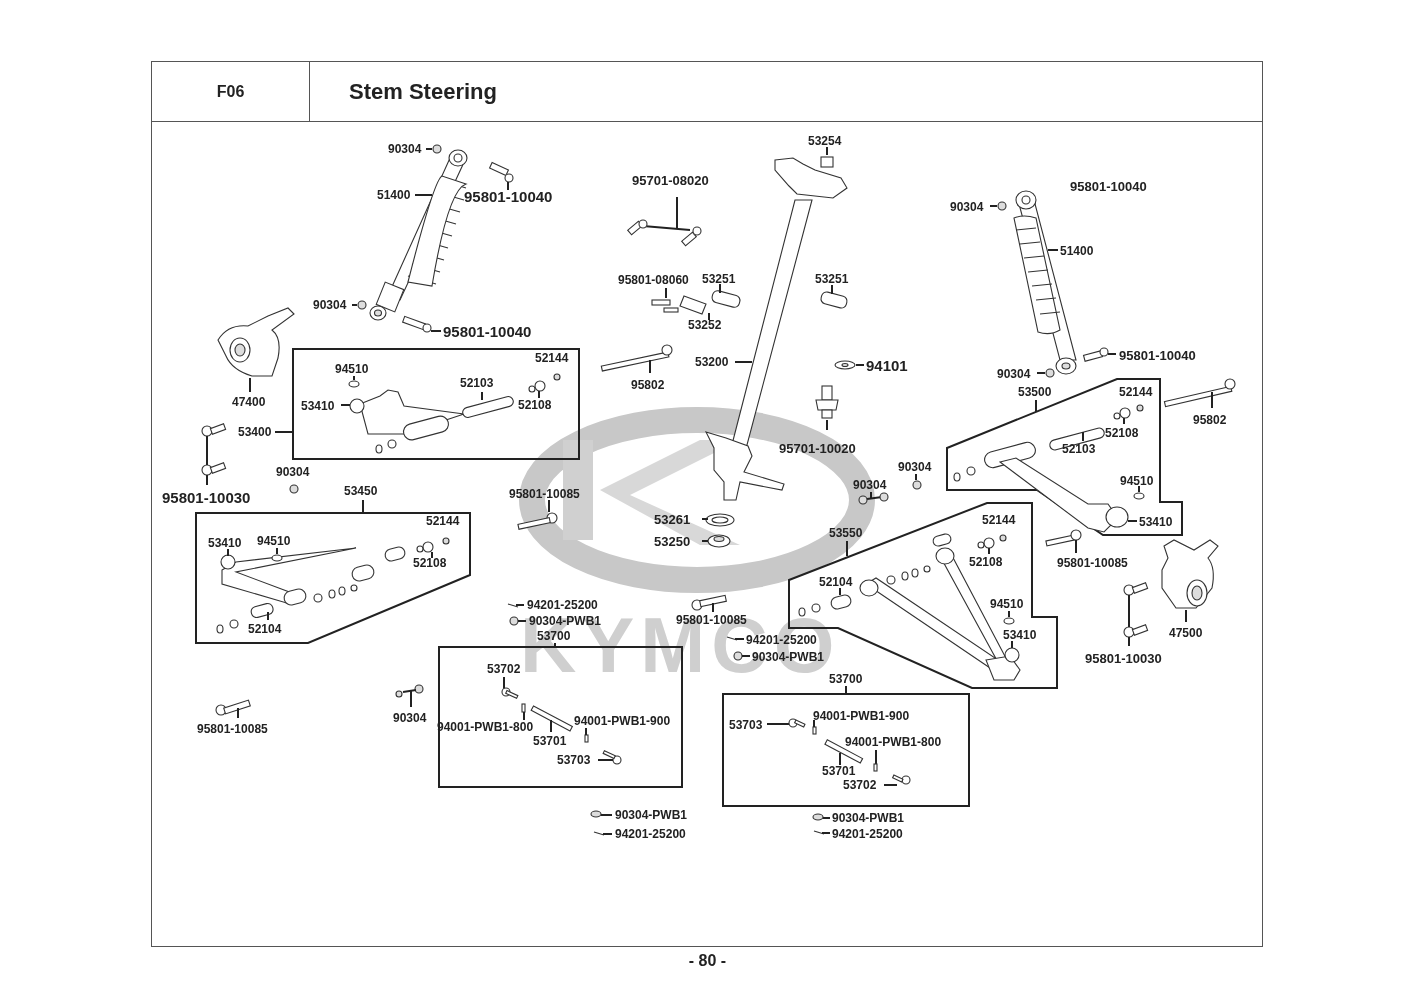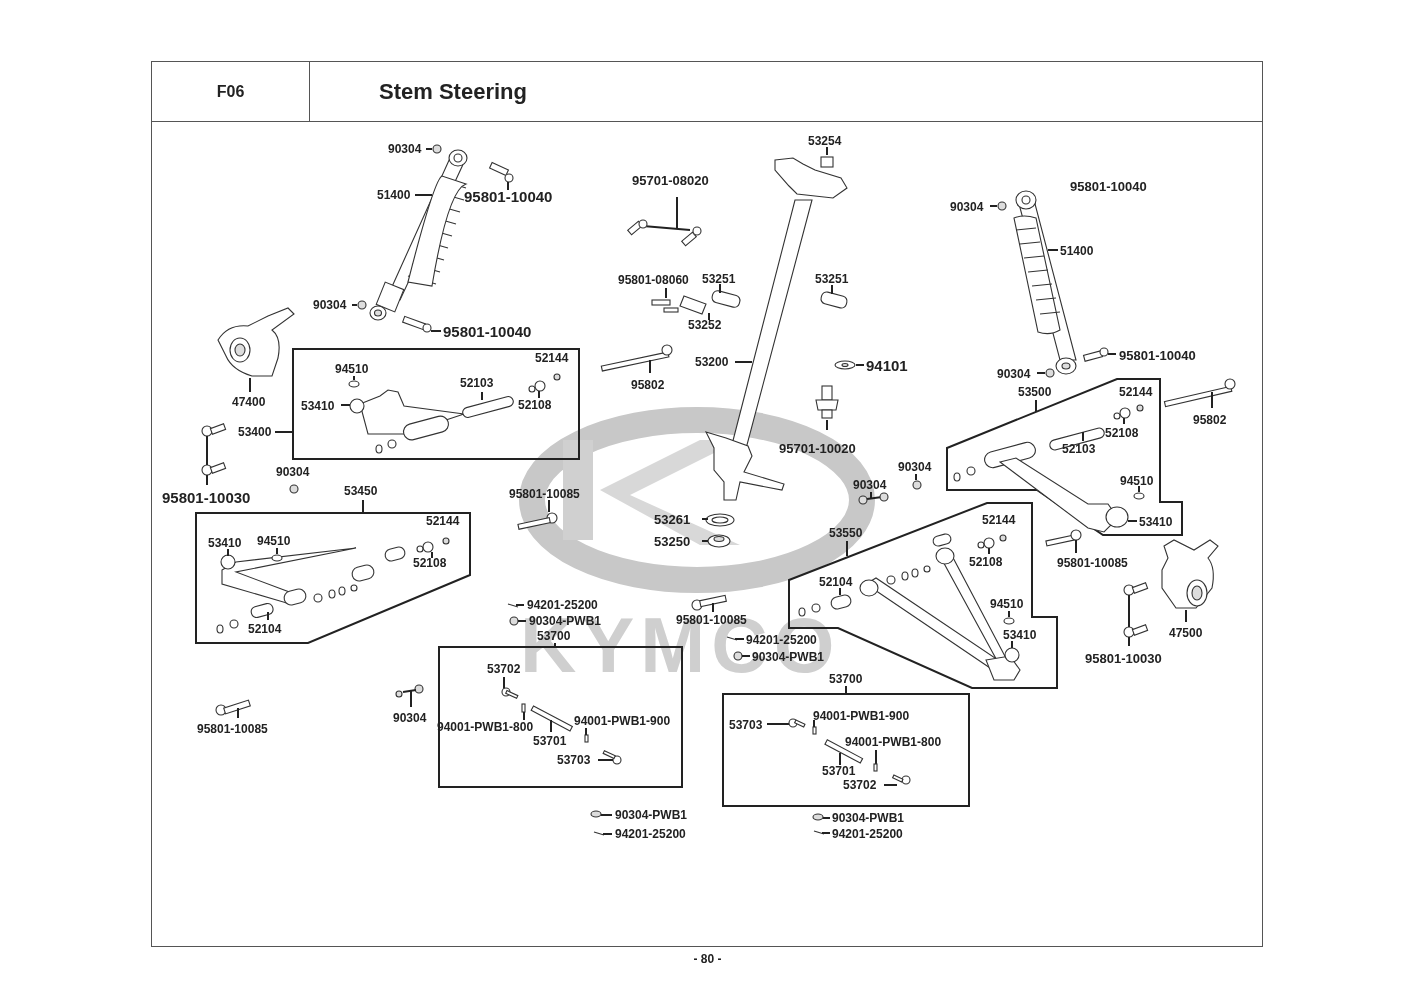--- a/index.html
+++ b/index.html
@@ -5,24 +5,24 @@
   html, body { margin:0; padding:0; background:#ffffff; }
   body { width:1415px; height:1000px; position:relative; overflow:hidden;
          font-family:"Liberation Sans", "DejaVu Sans", sans-serif; color:#222; }
   .frame { position:absolute; left:151px; top:61px; width:1112px; height:886px;
            border:1.5px solid #555; box-sizing:border-box; }
   .hdr-code { position:absolute; left:151px; top:61px; width:159px; height:61px;
               border:1.5px solid #555; box-sizing:border-box; display:flex; align-items:center;
               justify-content:center; font-weight:bold; font-size:16px; color:#222; }
   .hdr-title { position:absolute; left:309px; top:61px; width:954px; height:61px;
                border-top:1.5px solid #555; border-right:1.5px solid #555; border-bottom:1.5px solid #555;
-               box-sizing:border-box; display:flex; align-items:center; padding-left:70px;
+               box-sizing:border-box; display:flex; align-items:center; padding-left:40px;
                font-weight:bold; font-size:22px; color:#222; }
   .pageno { position:absolute; left:0; width:1415px; top:952px; text-align:center;
-            font-weight:bold; font-size:12px; color:#222; }
+            font-weight:bold; font-size:16px; color:#222; }
   svg.diagram { position:absolute; left:0; top:0; }
   .lbl { font-family:"Liberation Sans", "DejaVu Sans", sans-serif; font-weight:bold; fill:#222; }
   .s { font-size:12px; }
   .m { font-size:13px; }
   .l { font-size:15px; }
   .ln { stroke:#222; stroke-width:2; fill:none; }
   .part { stroke:#333; stroke-width:1.1; fill:#fff; }
   .partg { stroke:#333; stroke-width:1.1; fill:#ddd; }
   .box { stroke:#222; stroke-width:2; fill:none; }
   .wm { fill:none; stroke:#c8c8c8; }

